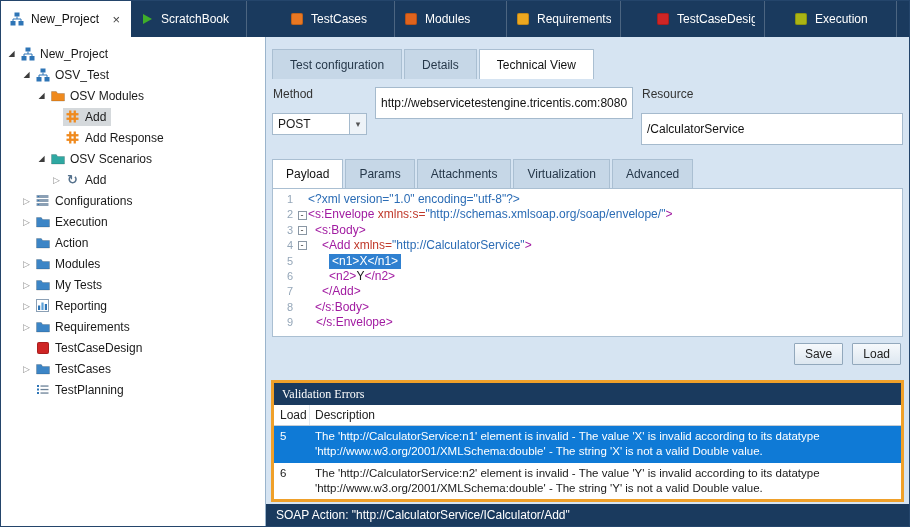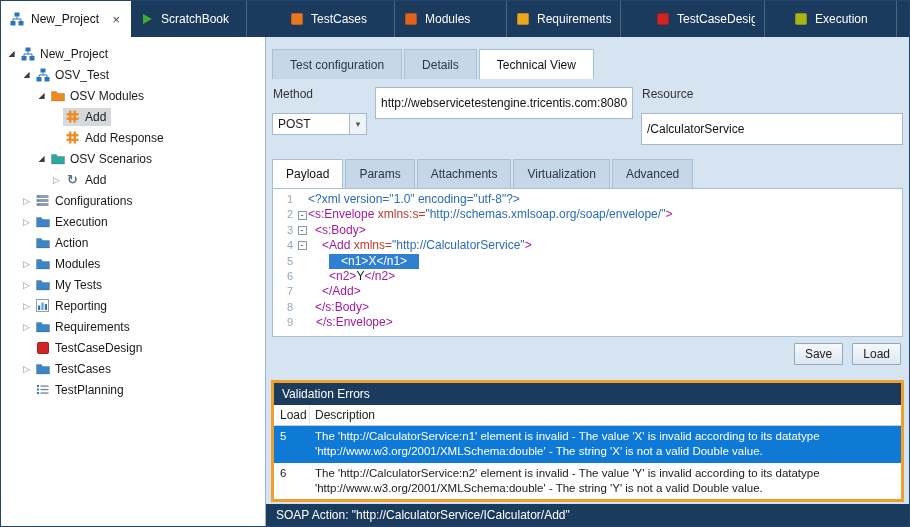--- a/index.html
+++ b/index.html
@@ -62,36 +62,36 @@
   .ptab.active{background:#fff;color:#111;}
 
   .editor{margin:0 6px;background:#fff;border:1px solid #aabfd2;height:149px;flex:none;
           overflow:hidden;padding-top:3px;cursor:text;}
   .cline{display:flex;align-items:center;height:15.4px;line-height:15.4px;white-space:nowrap;}
   .c-num{width:20px;text-align:right;color:#94a6b8;font-size:11px;flex:none;margin-right:3px;}
   .c-fold{width:12px;flex:none;display:flex;align-items:center;justify-content:center;}
   .fold-box{width:9px;height:9px;border:1px solid #8a97a4;background:#fff;color:#333;
             font-size:9px;line-height:6px;text-align:center;display:inline-block;}
   .c-text{white-space:pre;}
-  .c-text.sel{background:#2f80d0;padding:0 12px;}
+  .c-text.sel{background:#2f80d0;padding:0 3px;}
   .c-text.sel span{color:#fff !important;}
   .sg-decl{color:#2b6cb5}
   .sg-tag{color:#a11ba1}
   .sg-attr{color:#c0392b}
   .sg-val{color:#2b6cb5}
   .sg-text{color:#1a1a1a}
 
   .btn-row{margin:6px 8px 0 0;display:flex;justify-content:flex-end;gap:9px;flex:none;}
   .btn{min-width:48px;height:22px;padding:0 10px;font:inherit;color:#222;cursor:default;
        background:linear-gradient(#f6f9fc,#dde7f0);border:1px solid #92a8bc;border-radius:1px;}
 
   .mspacer{flex:1;min-height:0;}
 
   .validation{margin:0 5px;border:3px solid #efa02a;background:#fff;flex:none;display:flex;flex-direction:column;}
-  .v-header{background:#1a3a5e;color:#fff;padding:4px 8px;height:22px;flex:none;}
+  .v-header{background:#1a3a5e;color:#fff;padding:4px 8px;height:22px;flex:none;font-family:Liberation Serif, serif;}
   .v-cols{display:flex;align-items:center;height:21px;border-bottom:1px solid #c3ccd4;color:#222;flex:none;}
   .v-col-line{width:36px;padding-left:6px;flex:none;border-right:1px solid #e2e8ee;align-self:stretch;display:flex;align-items:center;}
   .v-col-desc{padding-left:5px;}
   .v-row{display:flex;font-size:11.5px;line-height:1.32;}
   .v-line{width:36px;padding:3px 0 3px 6px;flex:none;}
   .v-desc{padding:3px 8px 3px 5px;flex:1;min-width:0;}
   .v-row[data-state="selected"]{background:#0f7ad6;color:#fff;}
 
   .statusbar{margin-top:2px;height:22px;flex:none;background:#1a3a5e;color:#fff;
              display:flex;align-items:center;padding:0 10px;white-space:nowrap;overflow:hidden;}

